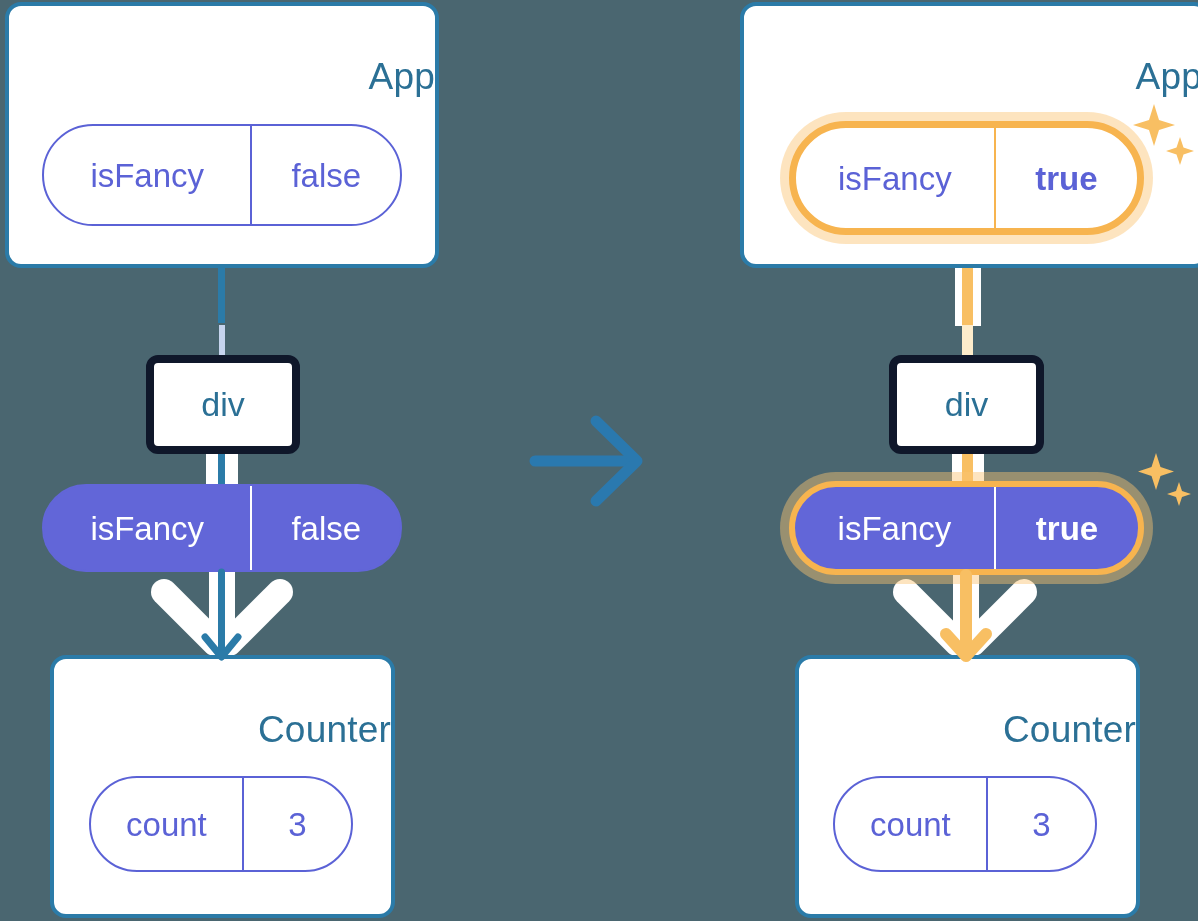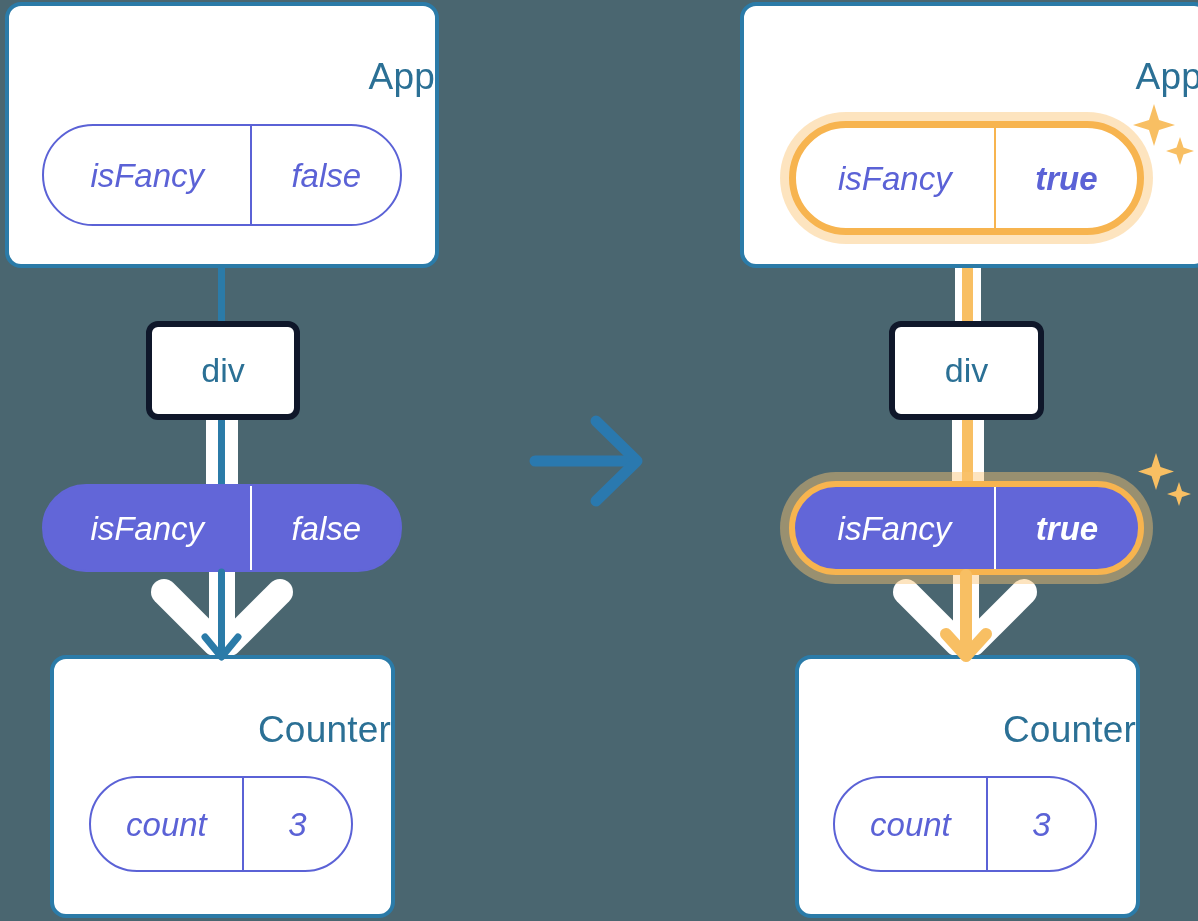--- a/index.html
+++ b/index.html
@@ -33,40 +33,40 @@
     color: #2b7095;
     font-size: 37px;
     letter-spacing: .2px;
     white-space: nowrap;
   }
 
   
   .divbox {
     position: absolute;
     background: #ffffff;
-    border: 6px solid #0f172a;
+    border: 8px solid #0f172a;
     border-radius: 12px;
     box-sizing: border-box;
     display: flex;
     align-items: center;
     justify-content: center;
     color: #2b7095;
     font-size: 34px;
     z-index: 40;
+    margin-top: 34px;
   }
 
   
   .pill {
     position: absolute;
     box-sizing: border-box;
     display: flex;
     align-items: stretch;
     border-radius: 999px;
     z-index: 50;
-    font-style: italic;
   }
   .pill .cell {
     display: flex;
     align-items: center;
     justify-content: center;
     font-size: 33px;
     line-height: 1;
     box-sizing: border-box;
     white-space: nowrap;
   }

